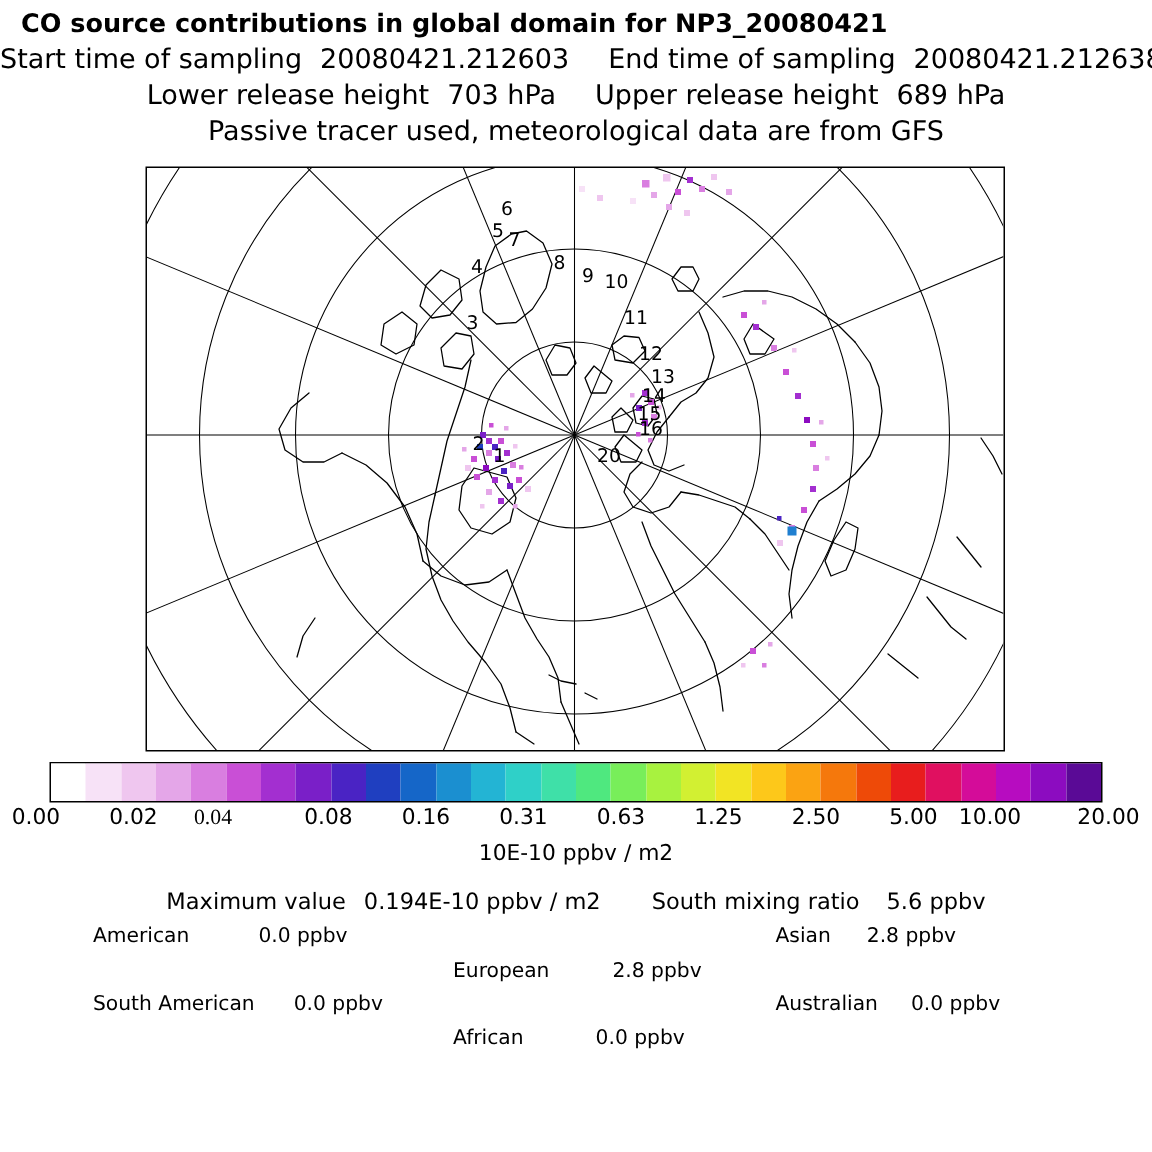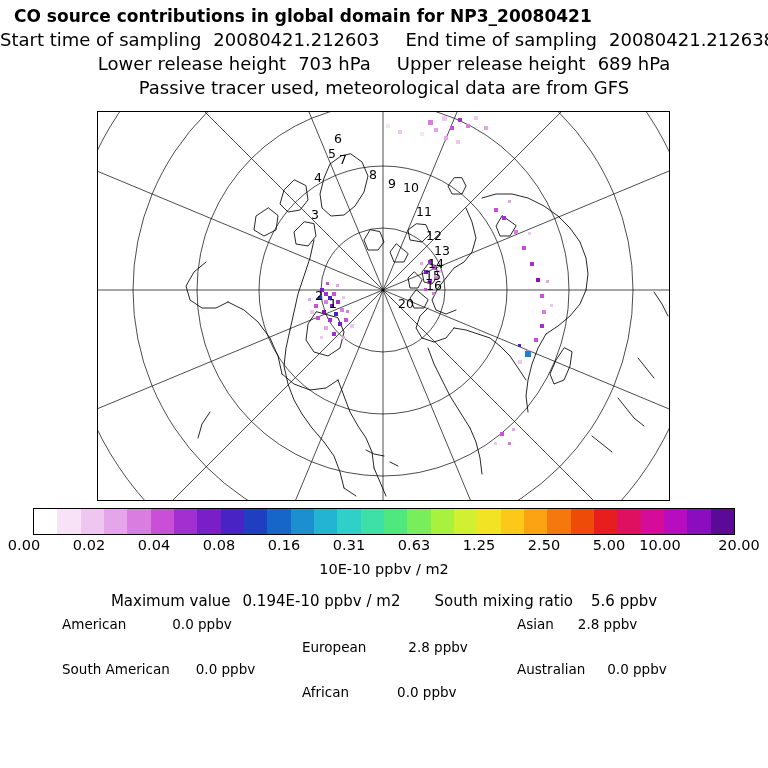--- a/index.html
+++ b/index.html
@@ -403,21 +403,21 @@
     <div class="cbar-cell" style="background:#e01060"></div>
     <div class="cbar-cell" style="background:#d40c99"></div>
     <div class="cbar-cell" style="background:#b70cc0"></div>
     <div class="cbar-cell" style="background:#8c0cc0"></div>
     <div class="cbar-cell" style="background:#5a0a96"></div>
   </div>
 
   <div class="cbar-ticks">
     <span class="cbar-tick" style="left:24px;">0.00</span>
     <span class="cbar-tick" style="left:89px;">0.02</span>
-    <span class="cbar-tick" style="left:154px;">0.04</span>
+    <span class="cbar-tick" style="left:142px;font-family:Liberation Serif, serif;">0.04</span>
     <span class="cbar-tick" style="left:219px;">0.08</span>
     <span class="cbar-tick" style="left:284px;">0.16</span>
     <span class="cbar-tick" style="left:349px;">0.31</span>
     <span class="cbar-tick" style="left:414px;">0.63</span>
     <span class="cbar-tick" style="left:479px;">1.25</span>
     <span class="cbar-tick" style="left:544px;">2.50</span>
     <span class="cbar-tick" style="left:609px;">5.00</span>
     <span class="cbar-tick" style="left:660px;">10.00</span>
     <span class="cbar-tick" style="left:739px;">20.00</span>
   </div>

